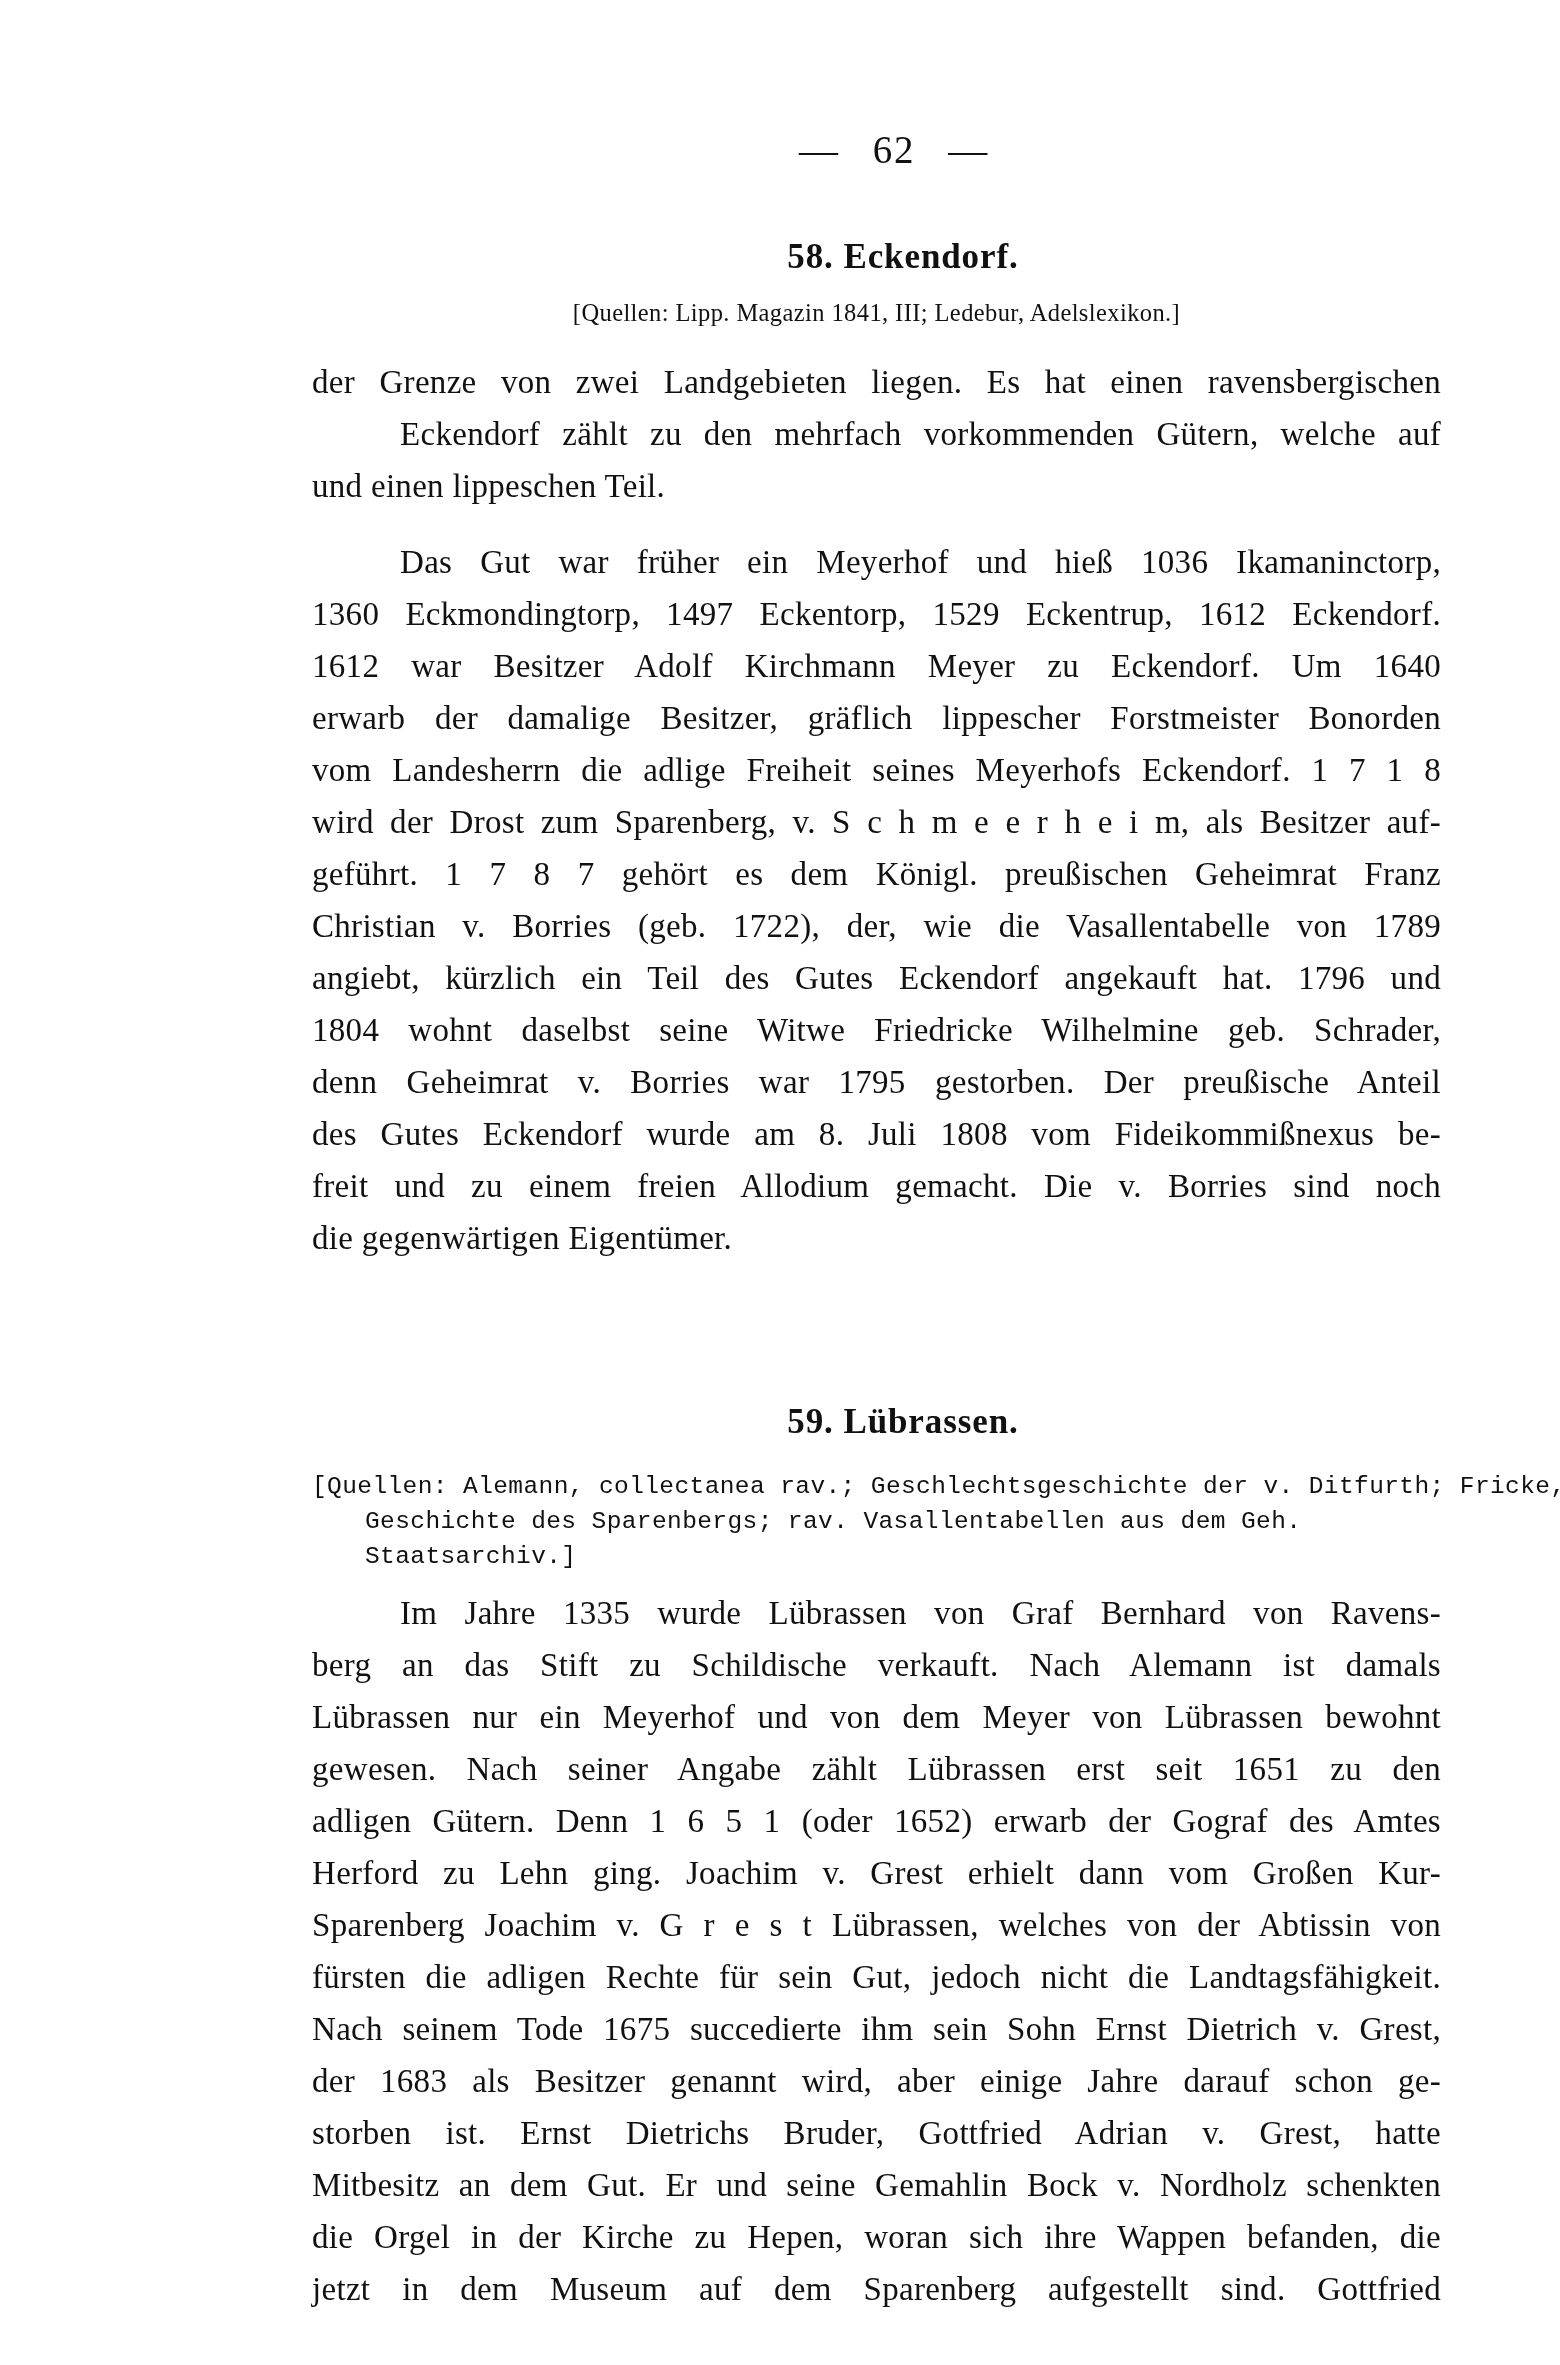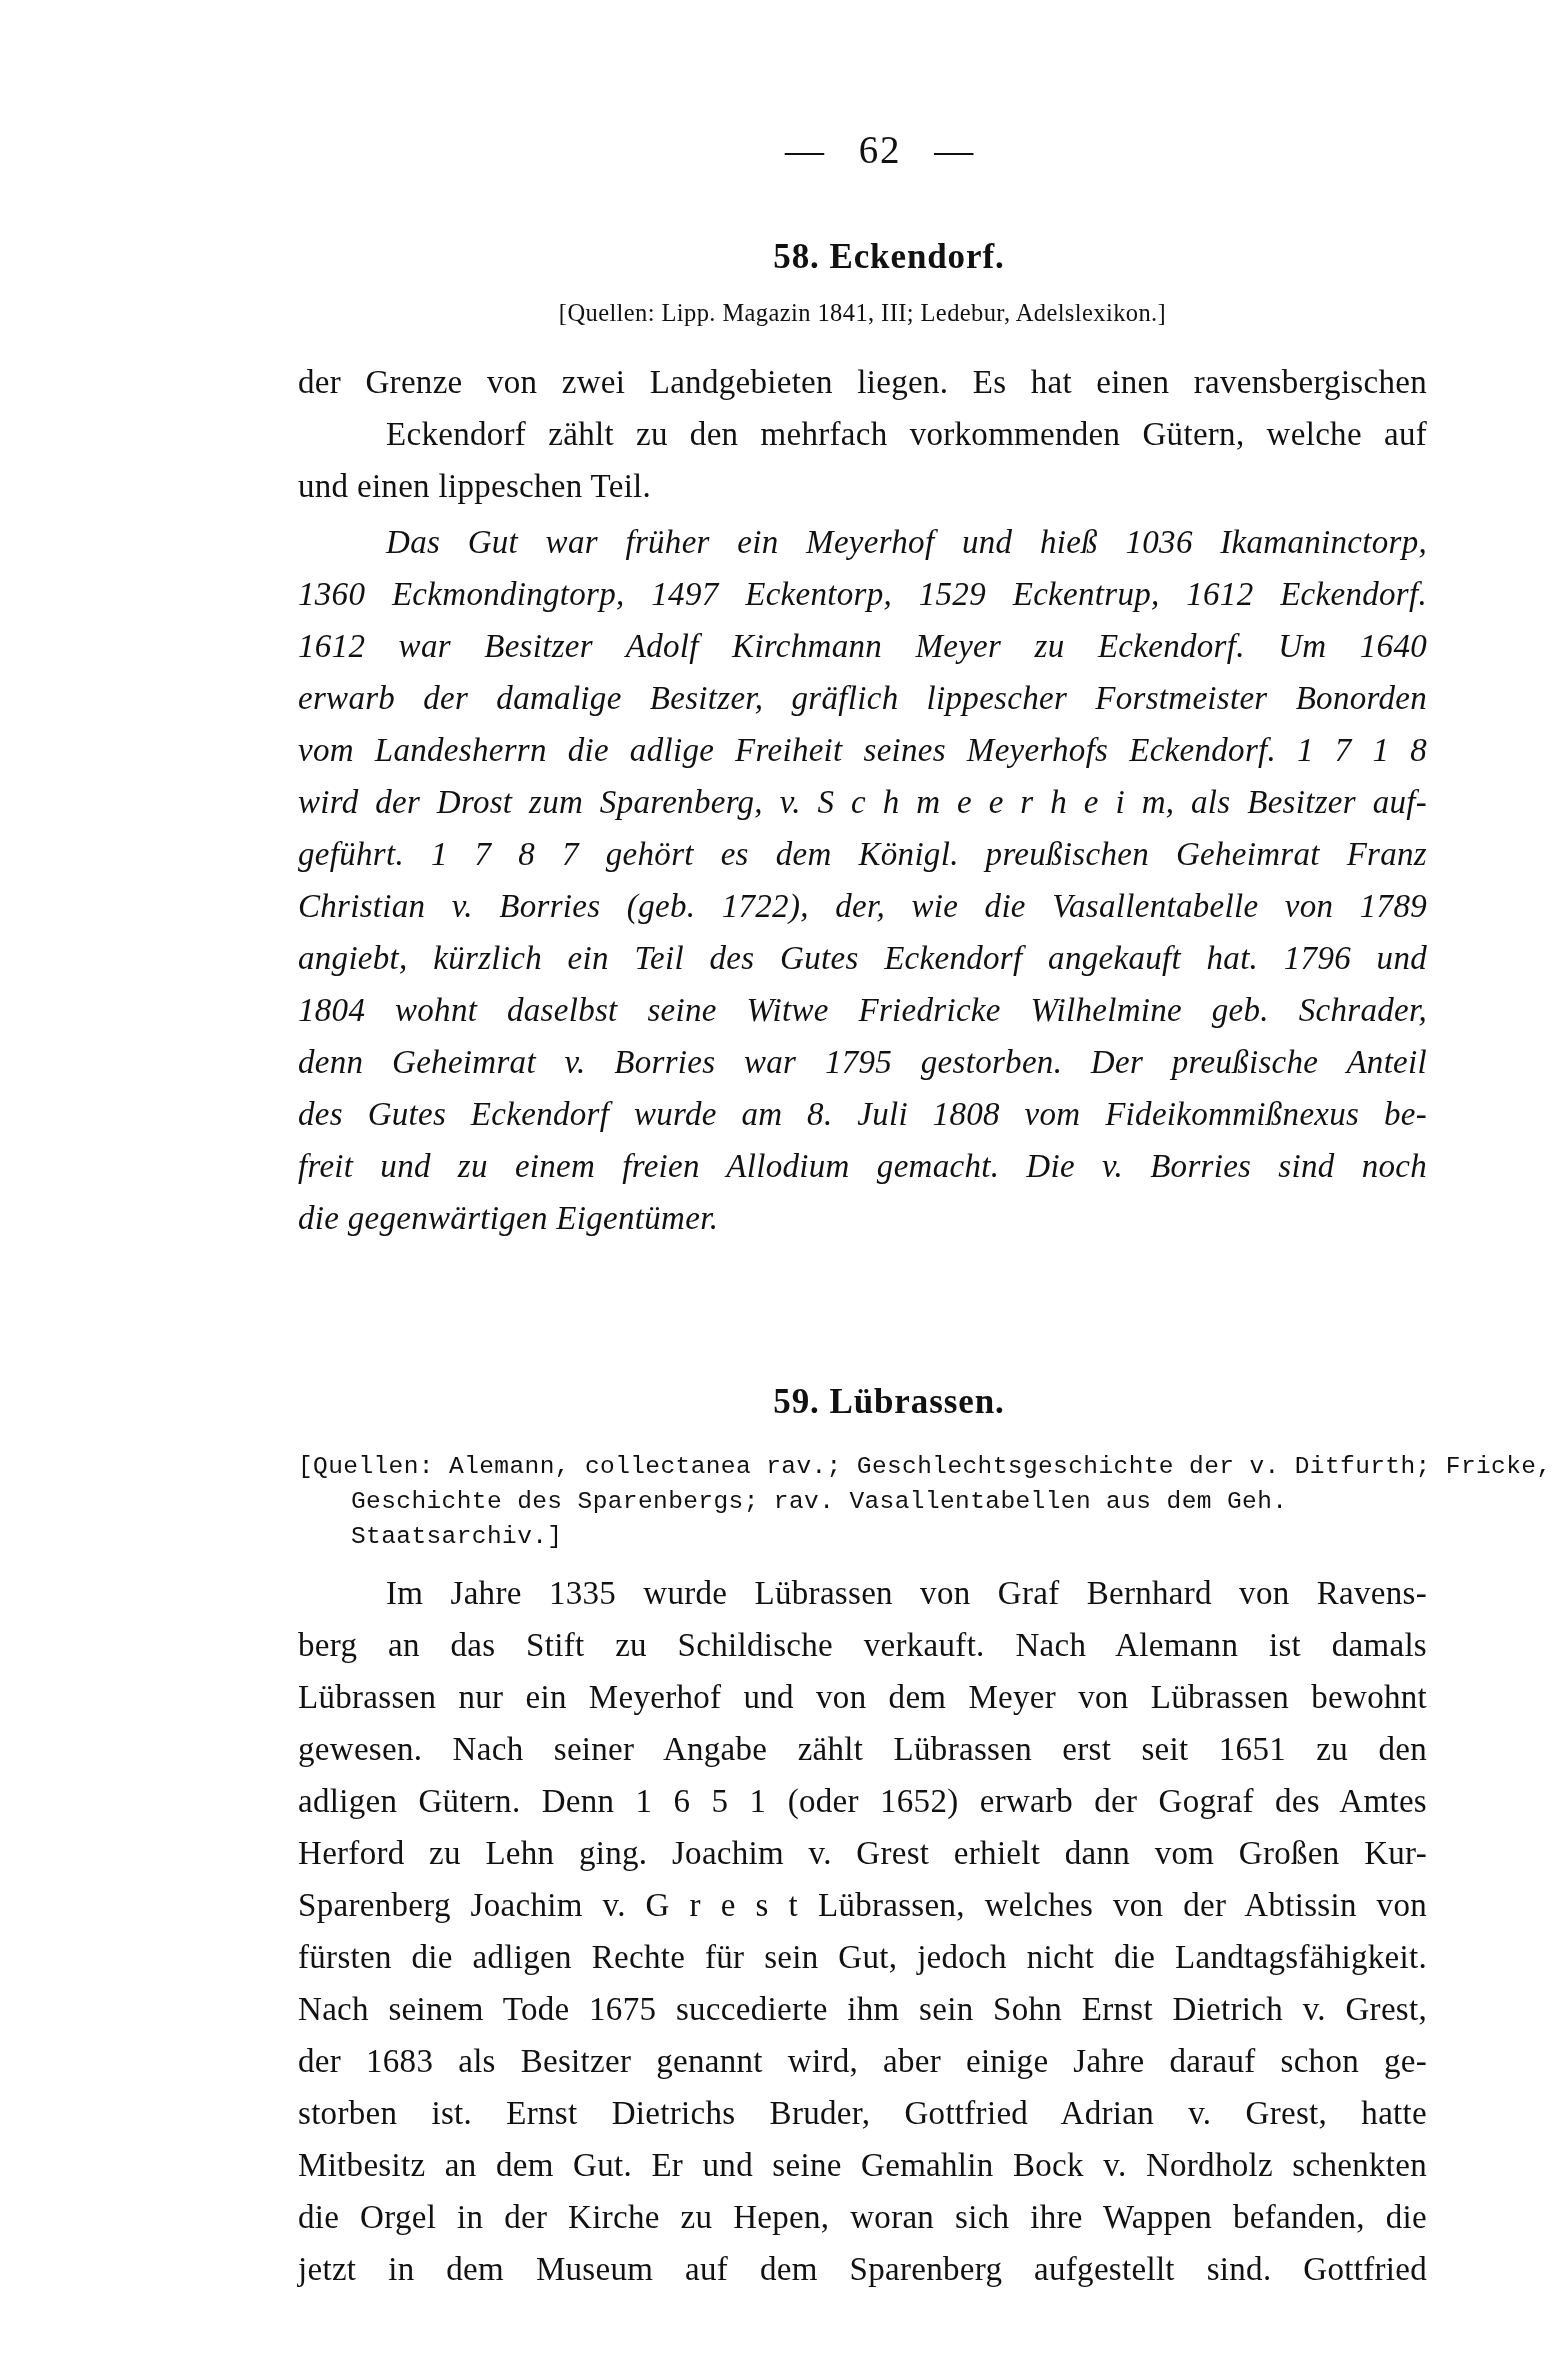--- a/index.html
+++ b/index.html
@@ -10,21 +10,21 @@
   body {
     width: 1560px;
     height: 2366px;
     position: relative;
     overflow: hidden;
     font-family: "DejaVu Serif", serif;
     color: #111111;
   }
   .page {
     position: absolute;
-    left: 298px;
+    left: 312px;
     top: 123px;
     width: 1129px;
   }
   .page-number {
     text-align: center;
     font-family: "Liberation Serif", serif;
     font-size: 39px;
     letter-spacing: 1.8px;
     margin-left: 35px;
     height: 53px;
@@ -62,21 +62,21 @@
     display: block;
     white-space: nowrap;
     text-align-last: justify;
     text-align: justify;
   }
   .line.last { text-align-last: left; }
 
   #sec58-title { margin-top: 54px; height: 53px; line-height: 53px; }
   #sec58-sources { margin-top: 12.3px; text-align: center; }
   #sec58-p1 { margin-top: 26px; }
-  #sec58-p2 { margin-top: 4px; font-style: italic; }
+  #sec58-p2 { margin-top: 24px; }
   #sec59-title { margin-top: 131px; height: 53px; line-height: 53px; }
   #sec59-sources { margin-top: 21px; text-align: left; font-family: Liberation Mono, monospace; }
   #sec59-sources .cont { display: block; padding-left: 53px; }
   #sec59-p1 { margin-top: 13px; }
 </style>
 </head>
 <body>
 
 <div class="page">
 

